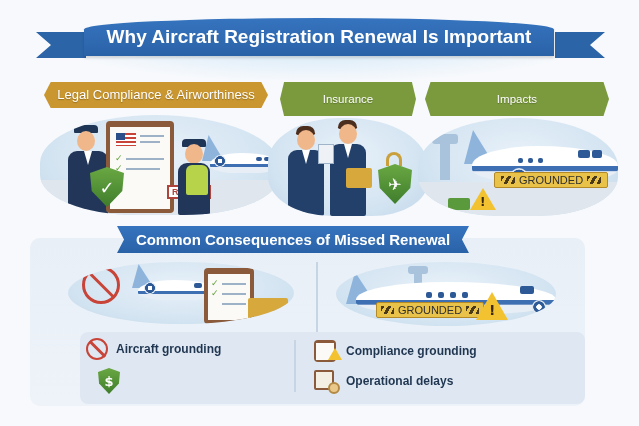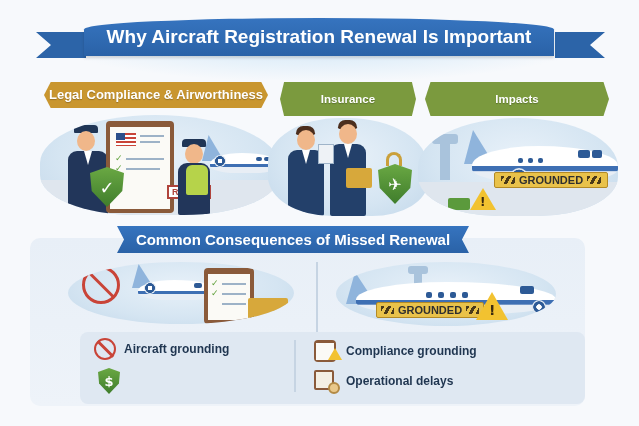--- a/index.html
+++ b/index.html
@@ -13,21 +13,21 @@
   .ribbon-tail.left { left: 36px; clip-path: polygon(0 0, 100% 0, 100% 100%, 0 100%, 30% 50%); }
   .ribbon-tail.right { right: 34px; clip-path: polygon(0 0, 100% 0, 70% 50%, 100% 100%, 0 100%); }
   .main-ribbon { position: absolute; left: 84px; top: 18px; width: 470px; height: 38px;
     background: linear-gradient(#3674bf, #2a62a7); border-radius: 50% 50% 0 0 / 30% 30% 0 0;
     display: flex; align-items: center; justify-content: center;
     color: #fff; font-family: "Liberation Sans", sans-serif; font-weight: bold; font-size: 19px;
     box-shadow: 0 2px 3px rgba(0,0,0,0.15); }
 
   
   .tag { position: absolute; display: flex; align-items: center; justify-content: center; text-align: center;
-    color: #fff; font-family: "Liberation Sans", sans-serif; font-weight: bold; line-height: 1.05;
+    color: #fff; font-family: "Liberation Sans", sans-serif; font-weight: normal; line-height: 1.05;
     text-shadow: 0 1px 1px rgba(0,0,0,0.25); }
   .tag.gold { background: #c9962f; clip-path: polygon(3% 0, 97% 0, 100% 50%, 97% 100%, 3% 100%, 0 50%); }
   .tag.olive { background: #7b9a3e; clip-path: polygon(3% 0, 97% 0, 100% 50%, 97% 100%, 3% 100%, 0 50%); }
 
   
   .scene { position: absolute; border-radius: 50%; background: radial-gradient(ellipse at 50% 40%, #e8f1f9 0%, #d5e5f2 60%, #c3d8ea 100%); overflow: hidden; }
   .ground { position: absolute; left: 0; right: 0; bottom: 0; height: 35%; background: #dfe6ee; }
 
   .person { position: absolute; }
   .person .head { position: absolute; width: 18px; height: 20px; border-radius: 50%; background: #f0b78a; }
@@ -47,21 +47,21 @@
 
   .plane { position: absolute; }
   .plane .fuse { position: absolute; background: linear-gradient(#ffffff 55%, #3e6fb3 56%, #3e6fb3 70%, #e8eef5 71%); border-radius: 50% 60% 40% 40% / 60% 60% 40% 40%; }
   .plane .tail { position: absolute; background: #8fb4dc; clip-path: polygon(30% 0, 100% 100%, 0 100%); }
   .plane .win { position: absolute; background: #2d5a96; border-radius: 2px; }
   .plane .engine { position: absolute; border-radius: 50%; background: radial-gradient(#fff 25%, #2d5a96 30%, #2d5a96 55%, #dfe7f0 60%); }
 
   .stamp { position: absolute; border: 2px solid #b0443c; color: #b0443c; font-family: "Liberation Sans", sans-serif; font-weight: bold; font-size: 9px; padding: 0 3px; background: #fff; }
 
   .barrier { position: absolute; background: repeating-linear-gradient(135deg, #e9c24a 0 10px, #e9c24a 10px 16px); border: 1px solid #b38a25; border-radius: 2px;
-    display: flex; align-items: center; justify-content: center; font-family: "Liberation Sans", sans-serif; font-weight: bold; color: #2f2f2f; }
+    display: flex; align-items: center; justify-content: center; font-family: "Liberation Sans", sans-serif; font-weight: normal; color: #2f2f2f; }
   .barrier .stripe { display: inline-block; width: 14px; height: 8px; background: repeating-linear-gradient(120deg, #4a3a1a 0 3px, transparent 3px 6px); margin: 0 4px; }
   .warn { position: absolute; width: 0; height: 0; border-left: 13px solid transparent; border-right: 13px solid transparent; border-bottom: 22px solid #f2c230; }
   .warn-mark { position: absolute; font-weight: bold; color: #3b2a10; font-size: 12px; }
   .tower { position: absolute; background: #a9c3dc; }
 
   
   .panel { position: absolute; left: 30px; top: 238px; width: 555px; height: 168px; background: linear-gradient(#e8eff7, #eef3f9); border-radius: 10px; }
   .sub-ribbon { position: absolute; left: 117px; top: 226px; width: 352px; height: 27px; background: linear-gradient(#3674bf, #2a62a7);
     clip-path: polygon(0 0, 100% 0, 98% 50%, 100% 100%, 0 100%, 2% 50%);
     display: flex; align-items: center; justify-content: center; color: #fff; font-family: "Liberation Sans", sans-serif; font-weight: bold; font-size: 15px; }
@@ -222,21 +222,21 @@
       <span>GROUNDED</span>
       <span class="stripe"></span>
   </div>
   <div class="warn" style="left:140px;top:30px;border-left-width:16px;border-right-width:16px;border-bottom-width:28px;"></div>
   <span class="warn-mark" style="left:153px;top:40px;font-size:14px;">!</span>
 </div>
 
 <div class="list-box"></div>
 <div class="divider-v" style="left:294px;top:340px;height:52px;"></div>
 
-<div class="cons-item" style="left:92px;top:338px;align-items:center;">
+<div class="cons-item" style="left:84px;top:338px;align-items:center;">
   <span class="ico">
     <span class="no-sign" style="left:2px;top:0;width:22px;height:22px;border-width:2.5px;"></span>
   </span>
   <span class="cons-label">Aircraft grounding</span>
 </div>
 <div class="cons-item" style="left:96px;top:370px;">
   <span class="ico">
     <span class="shield" style="left:2px;top:-2px;width:22px;height:26px;font-size:13px;">$</span>
   </span>
 </div>

